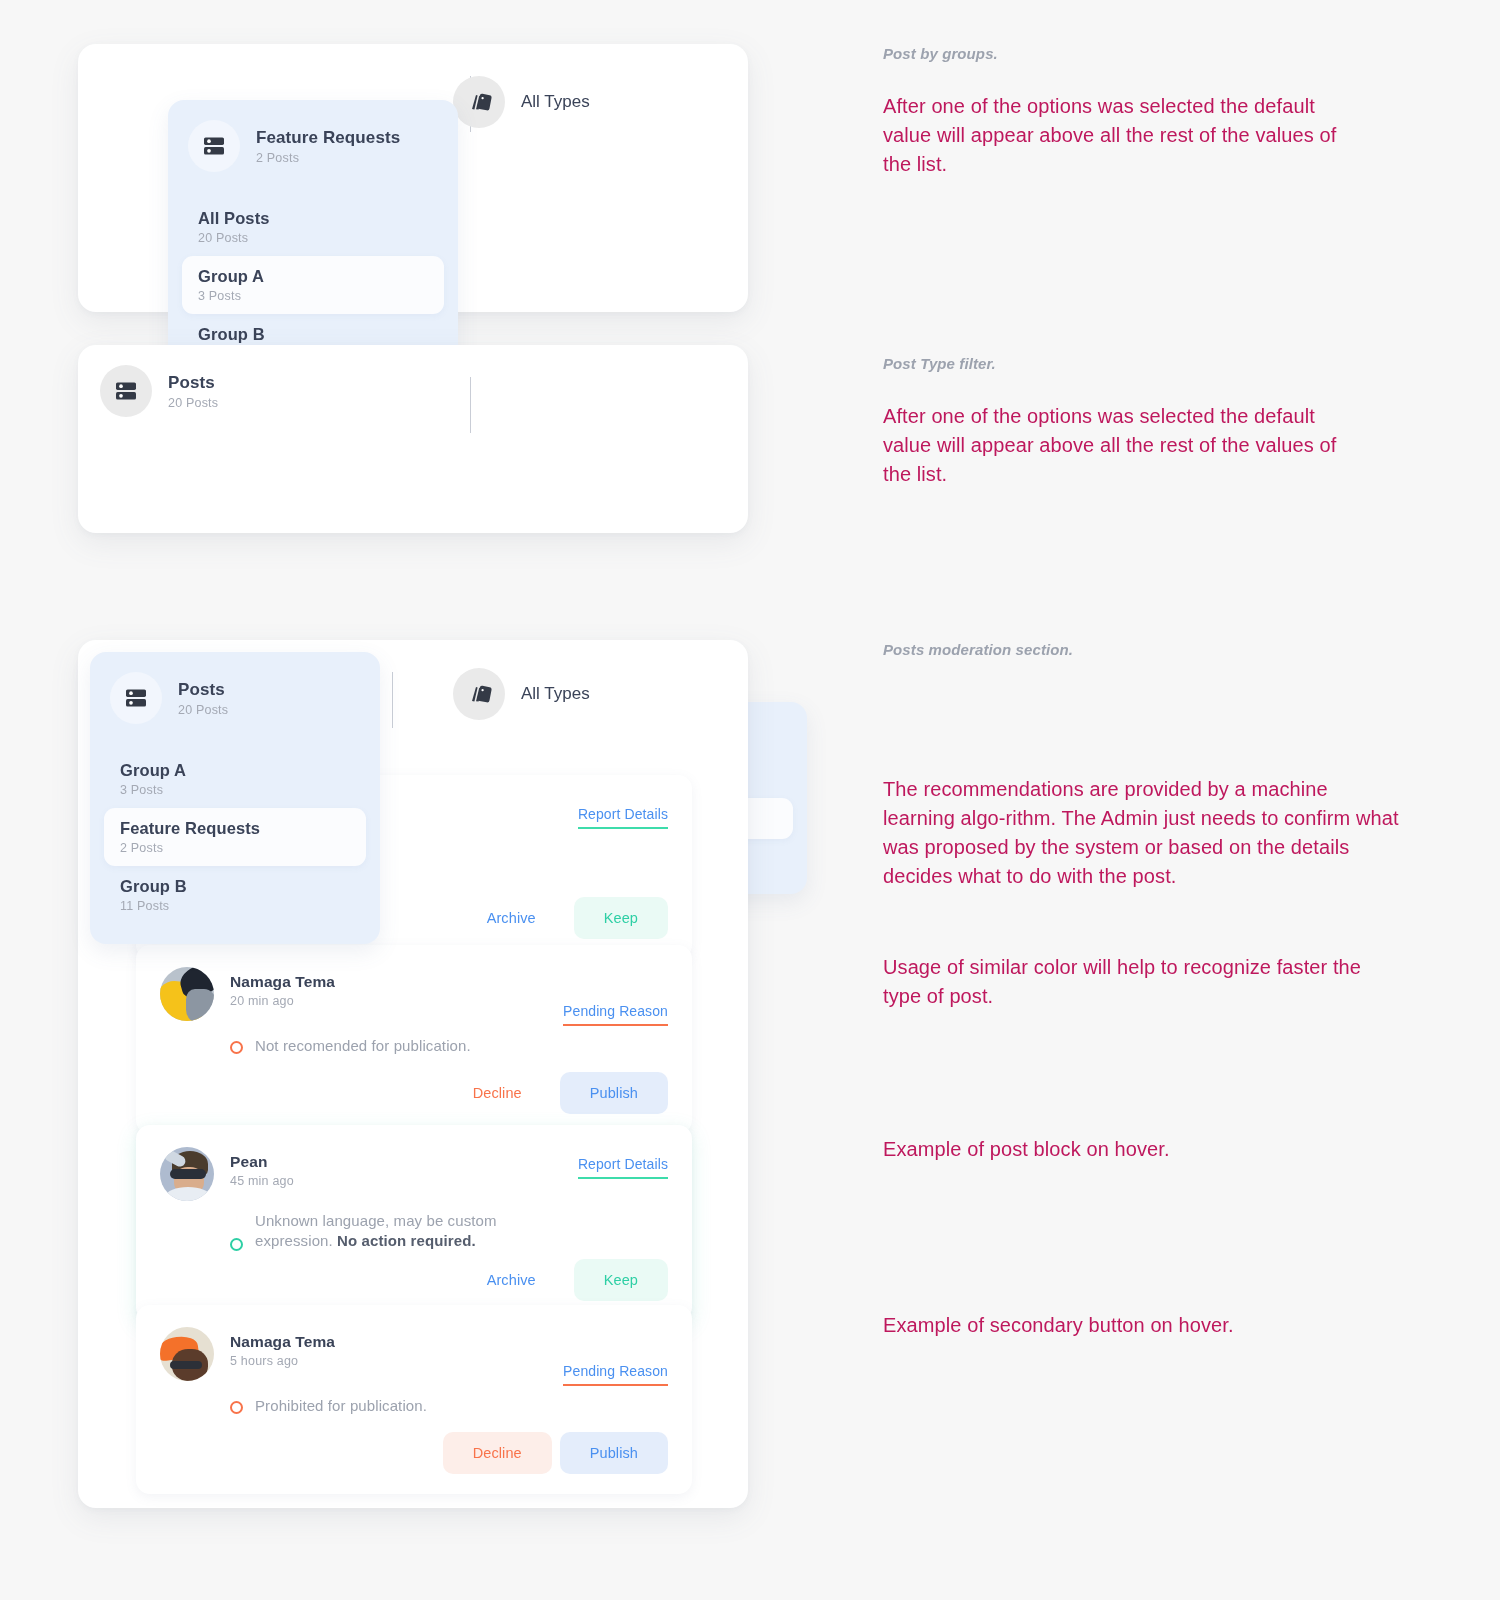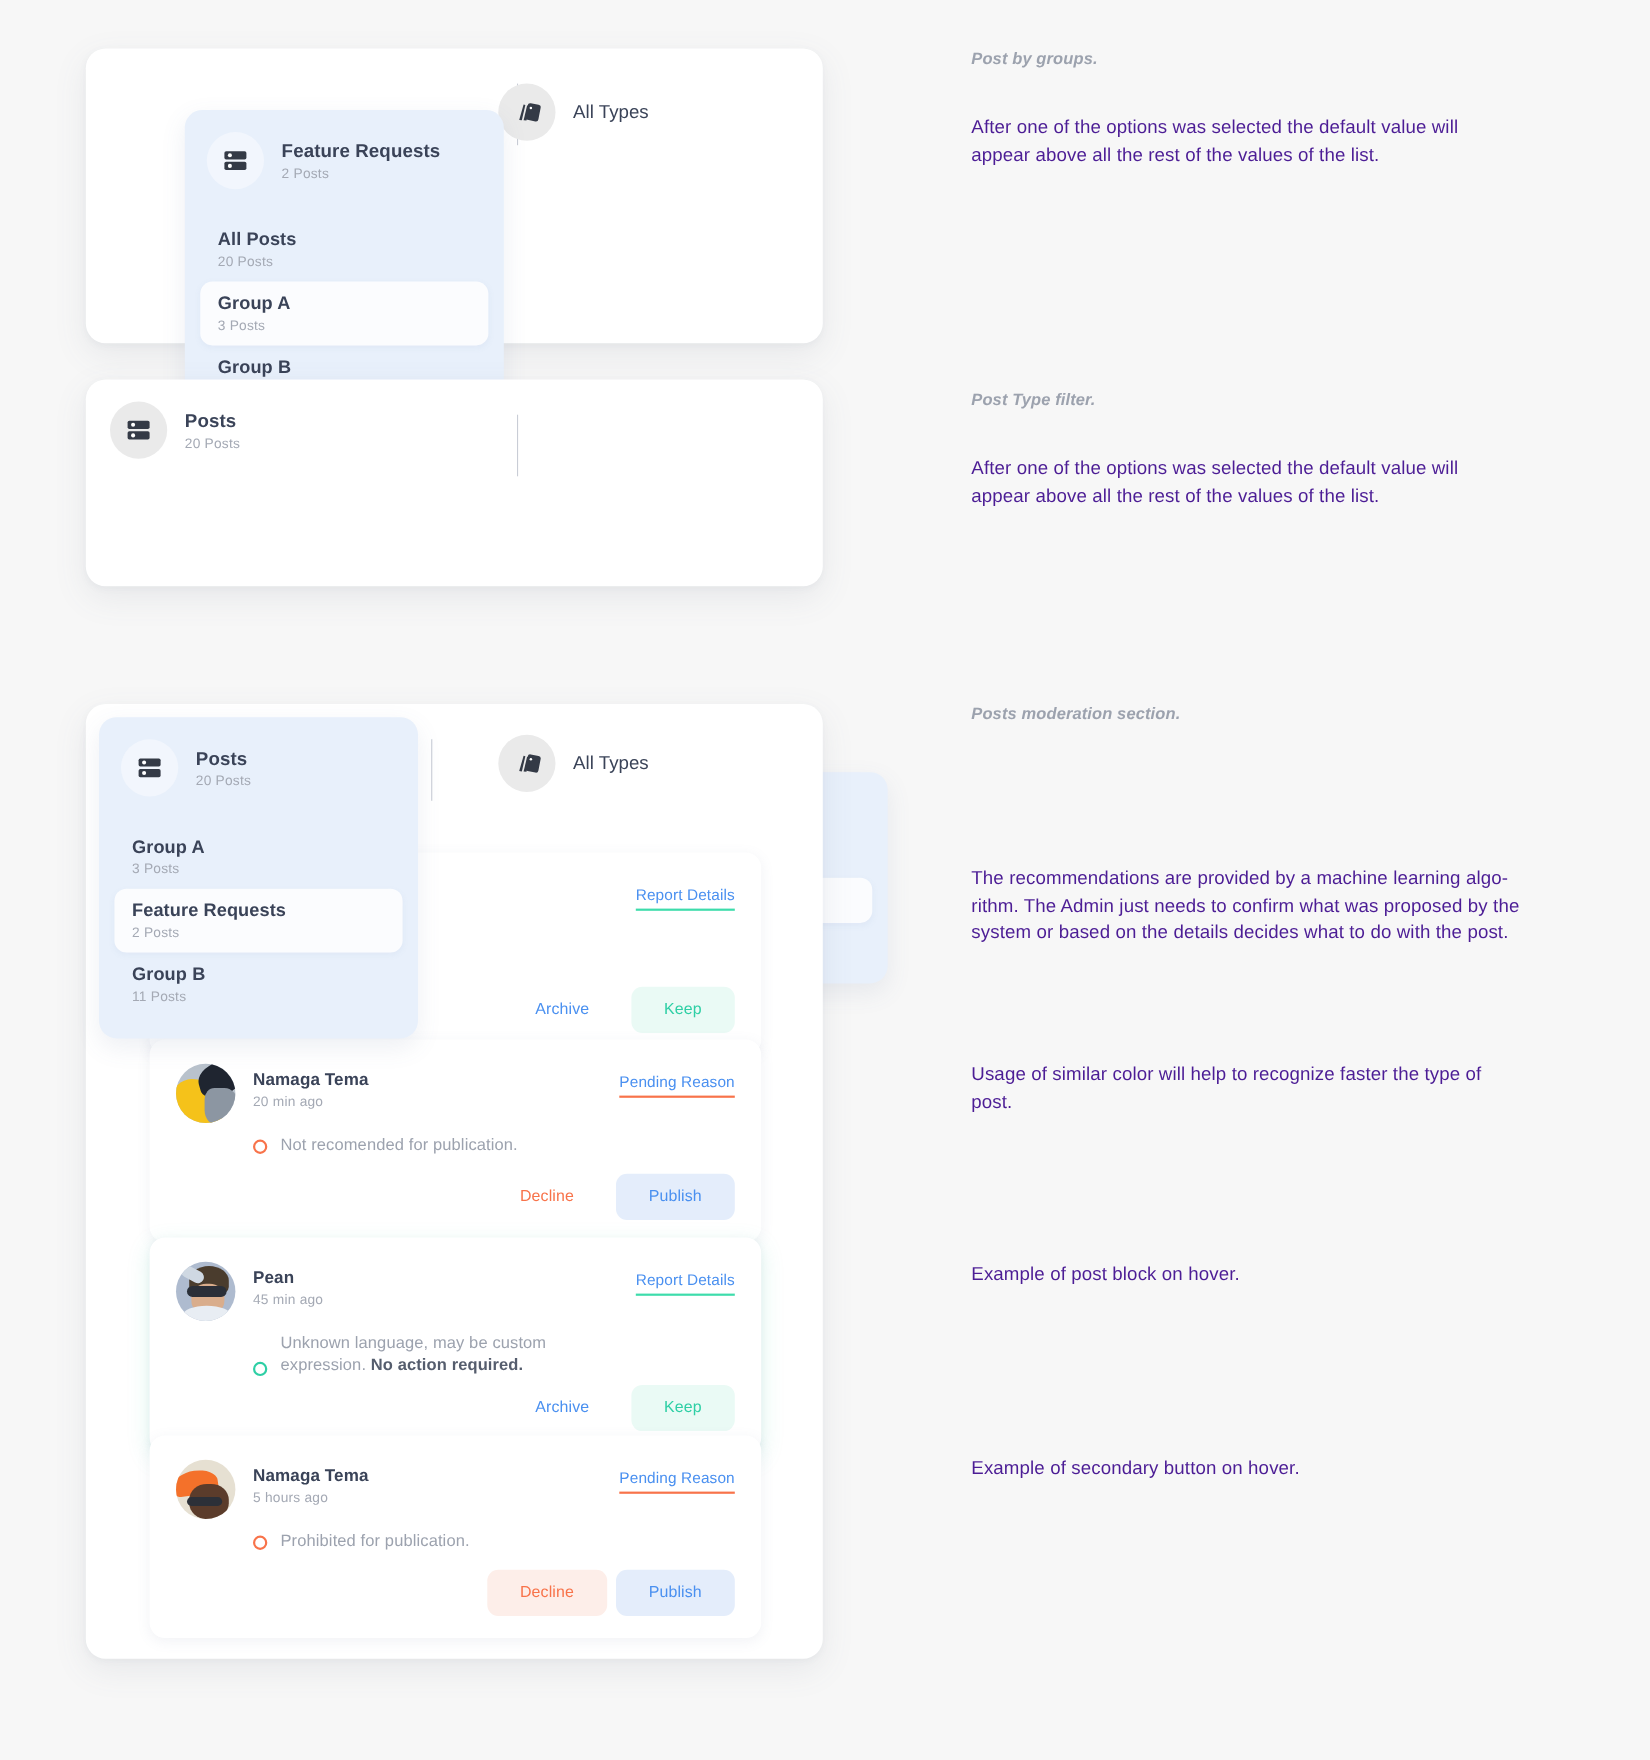--- a/index.html
+++ b/index.html
@@ -145,21 +145,21 @@
   .pc-link-wrap { margin-left: auto; padding-top: 8px; }
   .pc-link {
     font-size: 14px;
     color: #4a90f0;
     display: inline-block;
     padding-bottom: 5px;
     cursor: pointer;
     letter-spacing: .1px;
   }
   .pc-link.u-green { border-bottom: 2.5px solid #3ddcab; }
-  .pc-link.u-orange { border-bottom: 2.5px solid #f8734a; }
+  .pc-link.u-orange { border-bottom: 2.5px solid #f8734a; margin-top: 28px; }
 
   .pc-reason {
     display: flex;
     align-items: flex-start;
     gap: 12px;
     margin-top: 10px;
     margin-left: 70px;
   }
   .dot {
     width: 13px; height: 13px;
@@ -203,25 +203,24 @@
   
   .note { position: absolute; width: 540px; left: 883px; }
   .note-title {
     font-size: 15px;
     font-style: italic;
     font-weight: 700;
     color: #9ca2ae;
     letter-spacing: .1px;
   }
   .note-body {
-    font-size: 17px;
-    color: #4c1d95;
+    font-size: 20px;
+    color: #be185d;
     line-height: 1.45;
     letter-spacing: .1px;
-    margin-top: 12px;
   }
   #note-1-title { top: 45px; }
   #note-1-body  { top: 92px; width: 475px; }
   #note-2-title { top: 355px; }
   #note-2-body  { top: 402px; width: 475px; }
   #note-3-title { top: 641px; }
   #note-3-body  { top: 775px; width: 522px; }
   #note-4-body  { top: 953px; width: 500px; }
   #note-5-body  { top: 1135px; }
   #note-6-body  { top: 1311px; }

